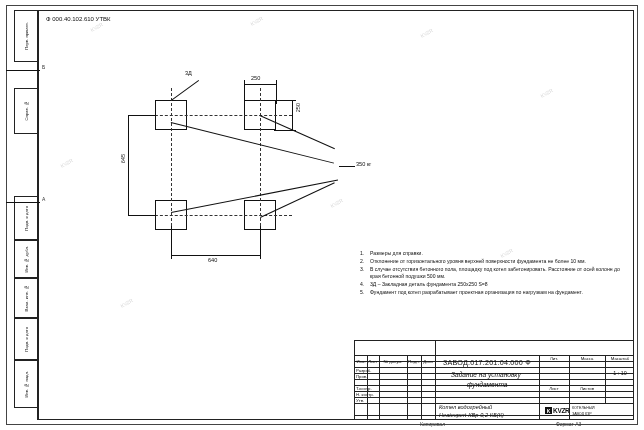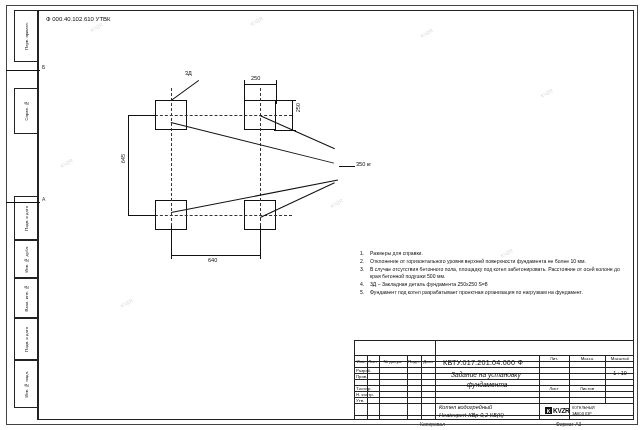--- a/index.html
+++ b/index.html
@@ -186,21 +186,21 @@
     <div class="c" style="left:52px;top:14px;"></div>
     <div class="c" style="left:66px;top:14px;"></div>
     <div class="c" style="left:80px;top:14px;"></div>
     <div class="c" style="left:80px;top:0;bottom:0;"></div>
     <div class="c" style="left:184px;top:14px;height:48px;"></div>
     <div class="c" style="left:214px;top:14px;height:48px;"></div>
     <div class="c" style="left:250px;top:14px;height:48px;"></div>
     <div class="c" style="left:184px;top:62px;bottom:0;"></div>
     <div class="c" style="left:214px;top:62px;bottom:0;"></div>
 
-    <div class="desig" style="left:88px;top:17px;">КВТУ.017.201.04.000 Ф</div>
+    <div class="desig" style="left:88px;top:17px;">ЗАВОД.017.201.04.000 Ф</div>
 
     <div class="cell ctr" style="left:0;top:14px;width:12px;height:12px;">Изм.</div>
     <div class="cell ctr" style="left:12px;top:14px;width:12px;height:12px;">Лист</div>
     <div class="cell ctr" style="left:24px;top:14px;width:28px;height:12px;">№ докум.</div>
     <div class="cell ctr" style="left:52px;top:14px;width:14px;height:12px;">Подп.</div>
     <div class="cell ctr" style="left:66px;top:14px;width:14px;height:12px;">Дата</div>
 
     <div class="cell" style="left:0;top:26px;width:24px;height:6px;">Разраб.</div>
     <div class="cell" style="left:0;top:32px;width:24px;height:6px;">Пров.</div>
     <div class="cell" style="left:0;top:44px;width:24px;height:6px;">Т.контр.</div>

